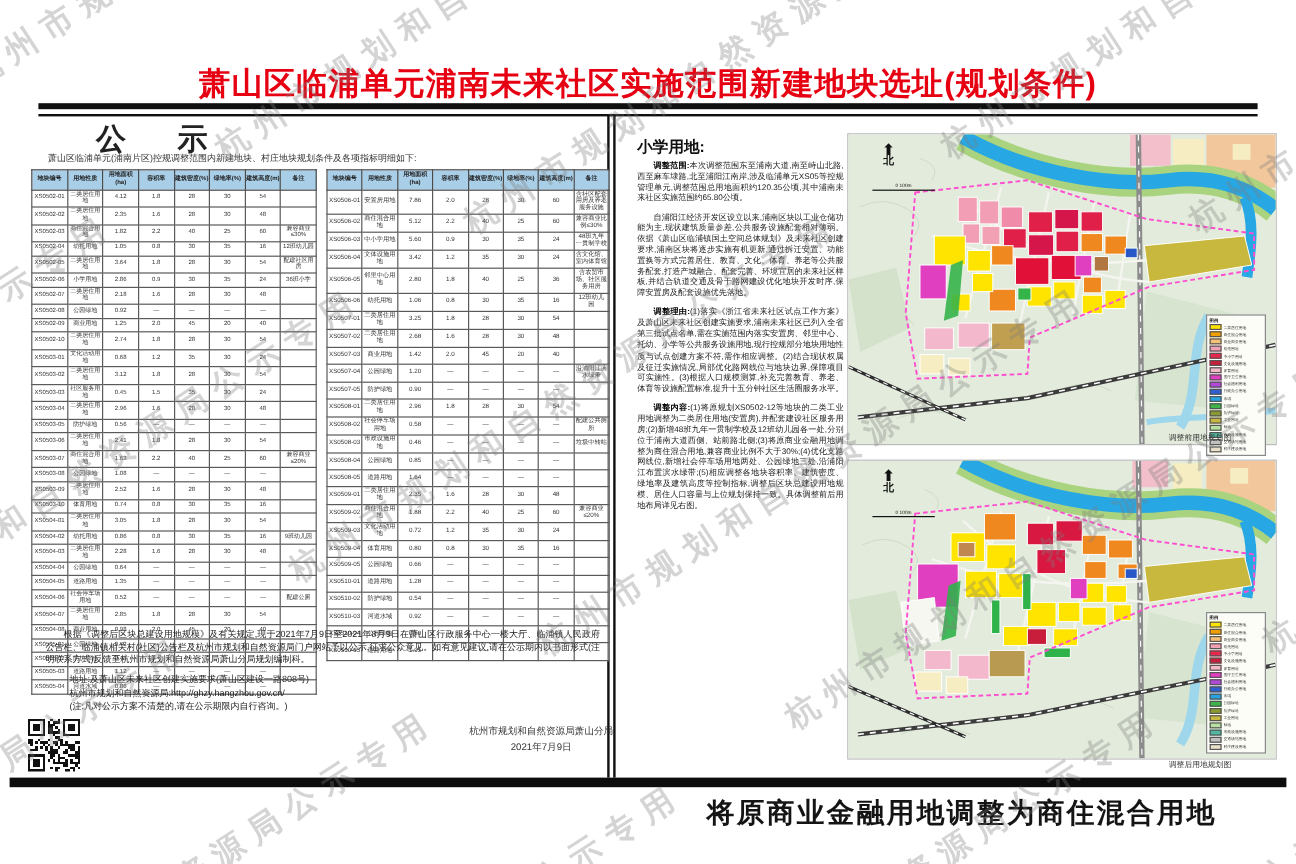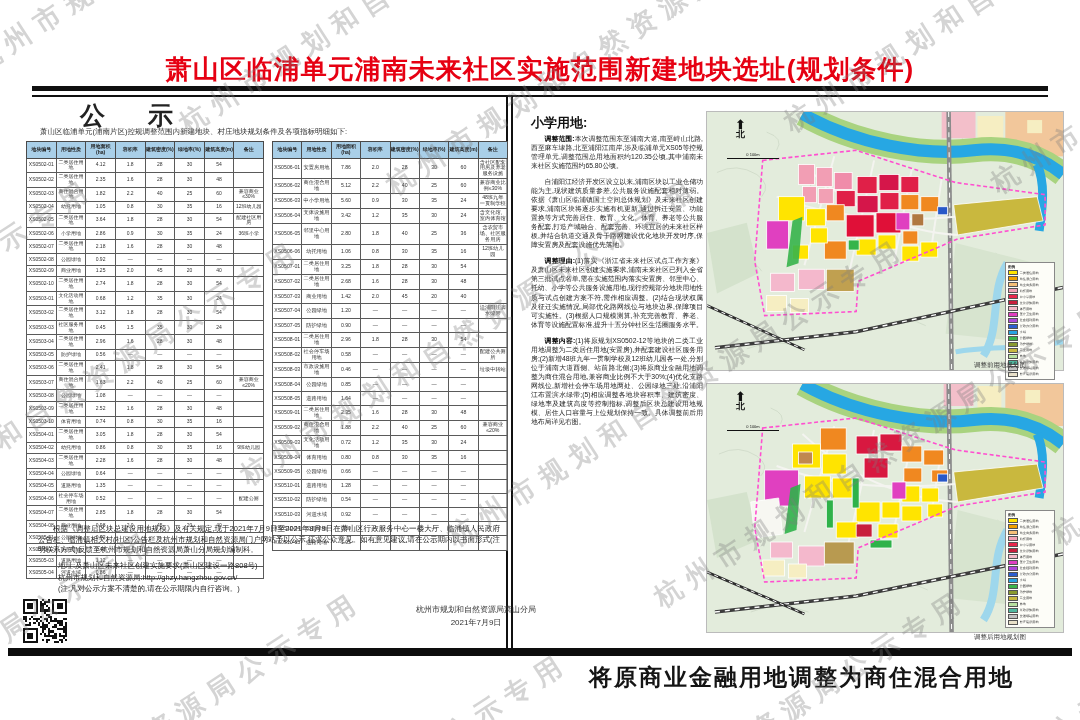--- a/index.html
+++ b/index.html
@@ -49,21 +49,21 @@
   #table1 tbody tr:nth-child(28){border-top:1.6px solid #222;}
   #table2 tbody tr:nth-child(3),#table2 tbody tr:nth-child(7),
   #table2 tbody tr:nth-child(12),#table2 tbody tr:nth-child(17),
   #table2 tbody tr:nth-child(22){border-top:1.6px solid #222;}
 
   #notice-para{position:absolute;left:38px;top:524px;width:462px;font-size:7.5px;
       color:#222;text-align:justify;line-height:1.4;text-indent:2em;z-index:3;}
   #contact-lines{position:absolute;left:58px;top:560px;width:420px;font-size:7.5px;
       color:#222;line-height:1.55;z-index:3;}
   #qr{position:absolute;left:23px;top:599px;width:44px;height:44px;z-index:3;}
-  #sign-block{position:absolute;left:381px;top:604px;width:190px;text-align:center;
+  #sign-block{position:absolute;left:356px;top:604px;width:190px;text-align:center;
       font-size:8px;color:#333;line-height:1.6;z-index:3;}
 
   
   #rp-heading{position:absolute;left:531px;top:114px;font-size:13px;font-weight:bold;color:#111;z-index:3;}
   #rp-text{position:absolute;left:531px;top:134px;width:172px;z-index:3;}
   #rp-text p{font-size:6.8px;line-height:1.33;color:#222;text-align:justify;
       margin:0 0 7px 0;text-indent:2em;}
   #rp-text p b{font-weight:bold;color:#000;}
 
   .map-box{position:absolute;left:706px;width:356px;z-index:3;border:0.5px solid #bbb;}

